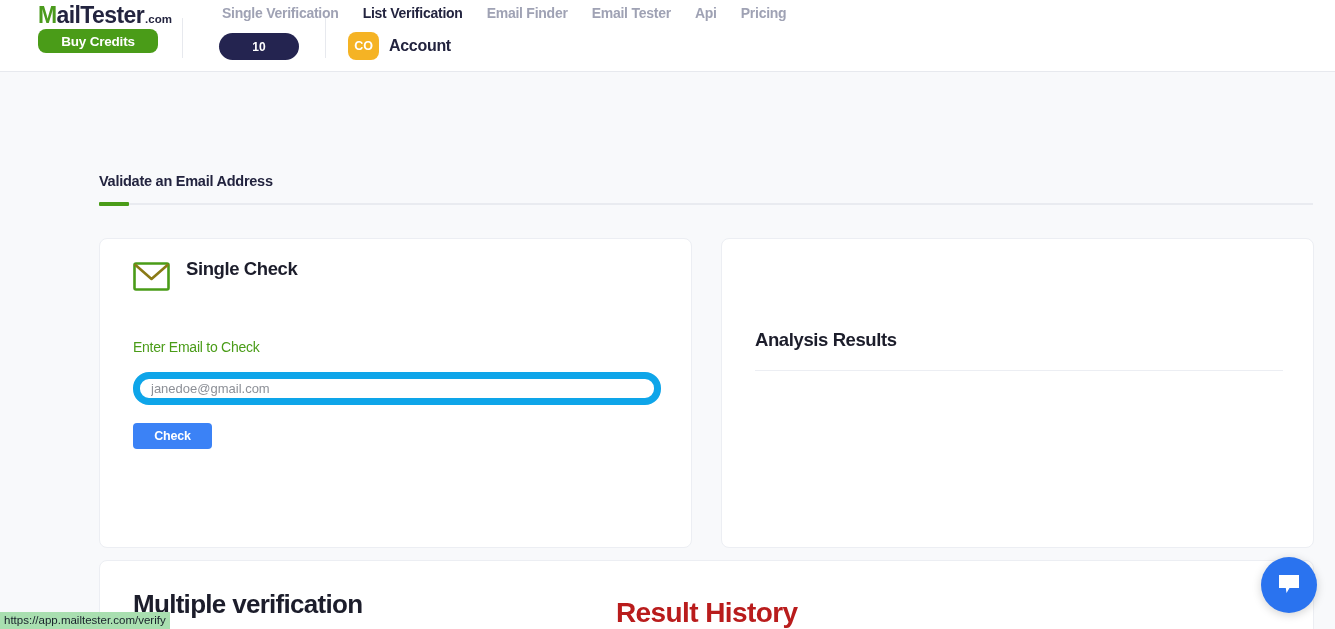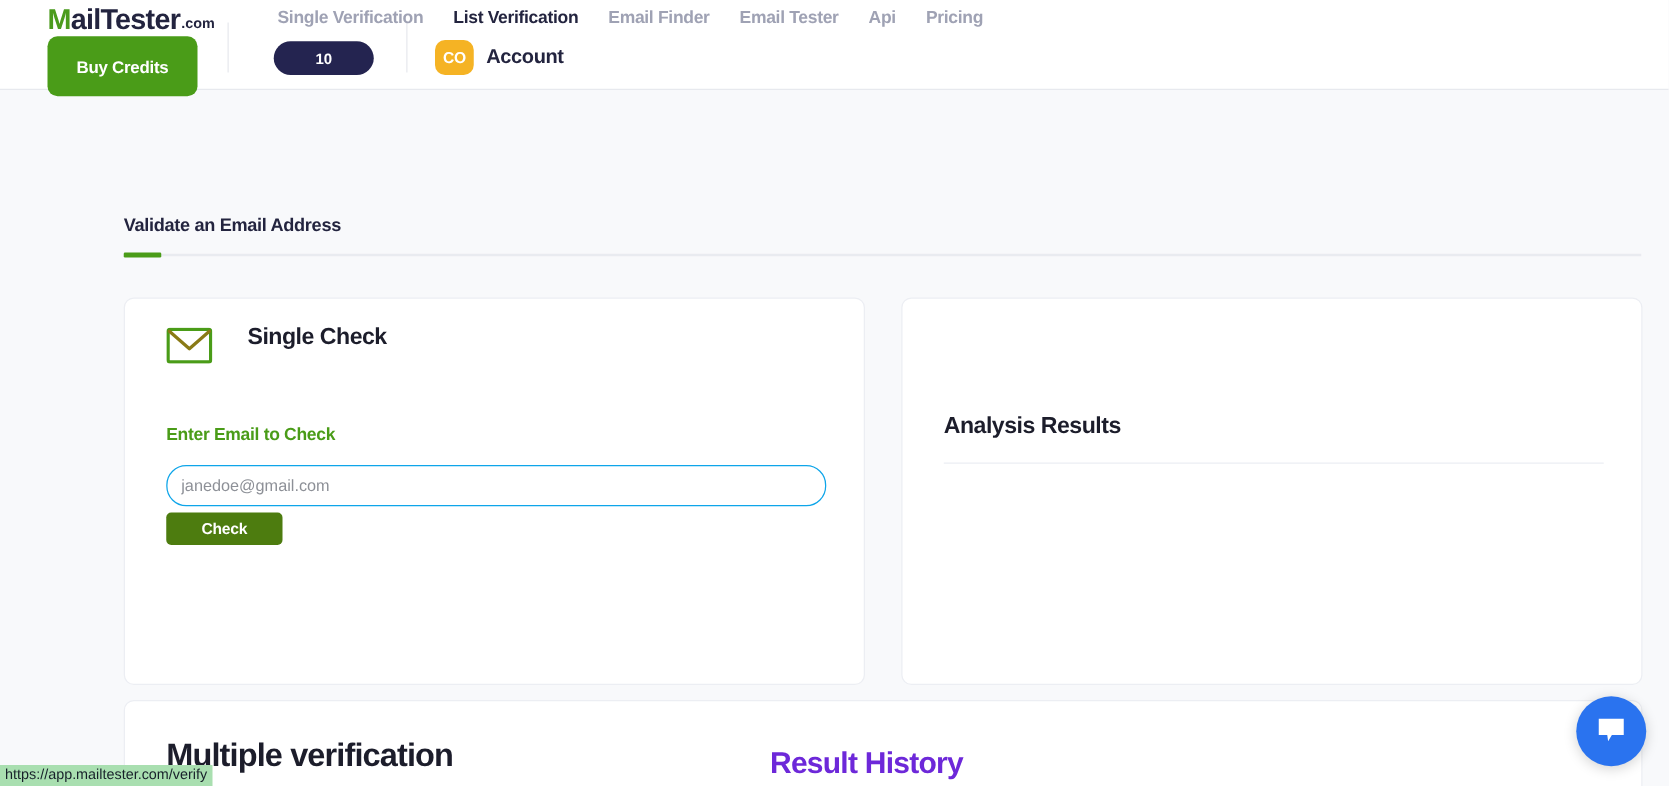--- a/index.html
+++ b/index.html
@@ -47,21 +47,21 @@
     margin-left: 1px;
     position: relative;
     top: 4px;
   }
 
   .buy-credits {
     position: absolute;
     left: 38px;
     top: 29px;
     width: 120px;
-    height: 48px;
+    height: 24px;
     background: #4a9c18;
     color: #ffffff;
     border: none;
     border-radius: 8px;
     font-family: "Liberation Sans", sans-serif;
     font-size: 13.5px;
     font-weight: 700;
     cursor: pointer;
     letter-spacing: -0.2px;
   }
@@ -202,21 +202,21 @@
     width: 593px;
     height: 310px;
   }
 
   .sc-head {
     position: absolute;
     left: 33px;
     top: 20px;
     display: flex;
     align-items: flex-start;
-    gap: 28px;
+    gap: 16px;
   }
   .env-icon { margin-top: 3px; }
   .sc-title {
     font-size: 18.5px;
     font-weight: 700;
     color: #1c1d2b;
     letter-spacing: -0.4px;
     line-height: 1.1;
   }
   .sc-sub {
@@ -224,47 +224,47 @@
     color: #95989f;
     margin-top: 6px;
     letter-spacing: -0.15px;
   }
 
   .field-label {
     position: absolute;
     left: 33px;
     top: 100px;
     font-size: 14px;
-    font-weight: 700;
+    font-weight: 400;
     color: #4a9c18;
     letter-spacing: -0.25px;
   }
   .email-input {
     position: absolute;
     left: 33px;
     top: 133px;
     width: 528px;
     height: 33px;
-    border: 1px solid #0ea5e9;
+    border: 7px solid #0ea5e9;
     border-radius: 16px;
     padding: 0 11px;
     font-family: "Liberation Sans", sans-serif;
     font-size: 13px;
     color: #4a4d57;
     background: #ffffff;
     outline: none;
   }
   .email-input::placeholder { color: #8d9097; }
   .check-btn {
     position: absolute;
     left: 33px;
-    top: 171px;
-    width: 93px;
+    top: 184px;
+    width: 79px;
     height: 26px;
-    background: #4d7c0f;
+    background: #3b82f6;
     color: #ffffff;
     border: none;
     border-radius: 4px;
     font-family: "Liberation Sans", sans-serif;
     font-size: 12.5px;
     font-weight: 700;
     cursor: pointer;
     letter-spacing: -0.2px;
   }
 
@@ -304,23 +304,23 @@
     top: 28px;
     font-size: 26px;
     font-weight: 700;
     color: #1c1d2b;
     letter-spacing: -0.7px;
   }
   .rh-title {
     position: absolute;
     left: 516px;
     top: 36px;
-    font-size: 24px;
-    font-weight: 700;
-    color: #6d28d9;
+    font-size: 28px;
+    font-weight: 700;
+    color: #b91c1c;
     letter-spacing: -0.6px;
   }
 
   
   .chat-btn {
     position: absolute;
     left: 1261px;
     top: 557px;
     width: 56px;
     height: 56px;

